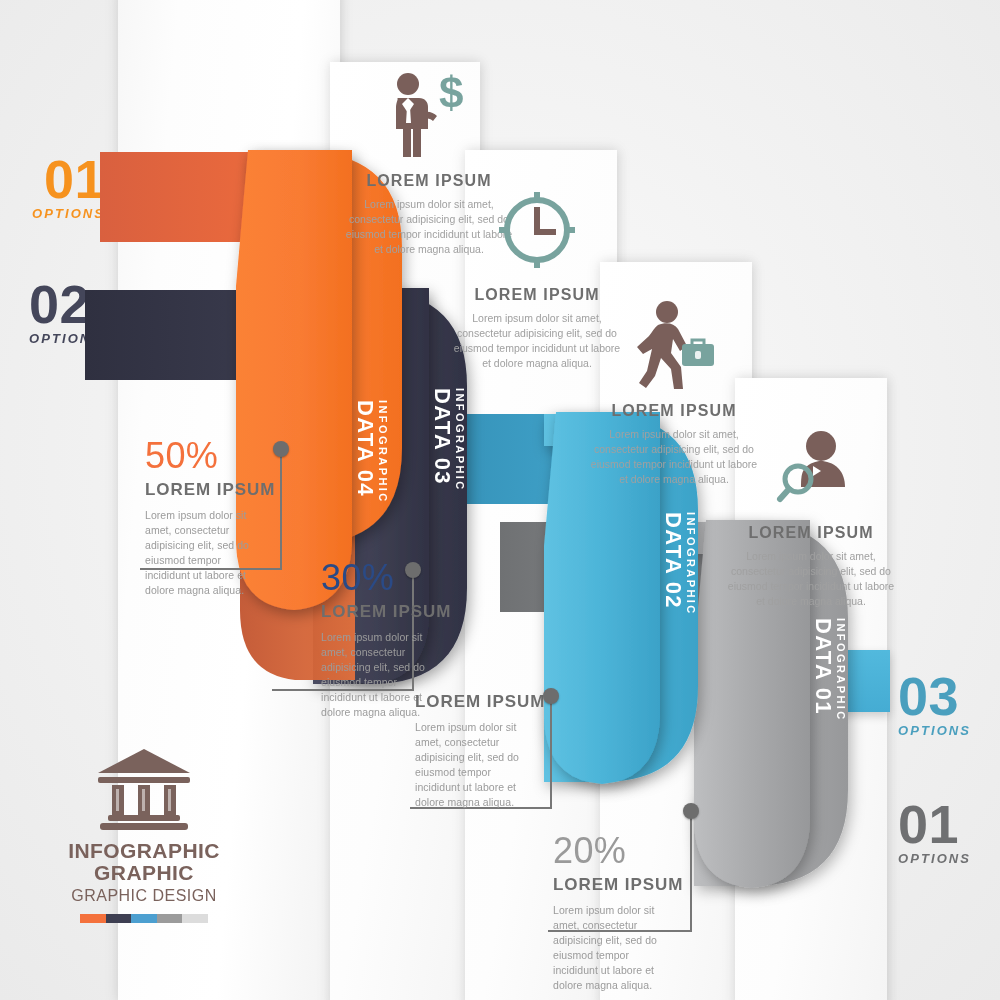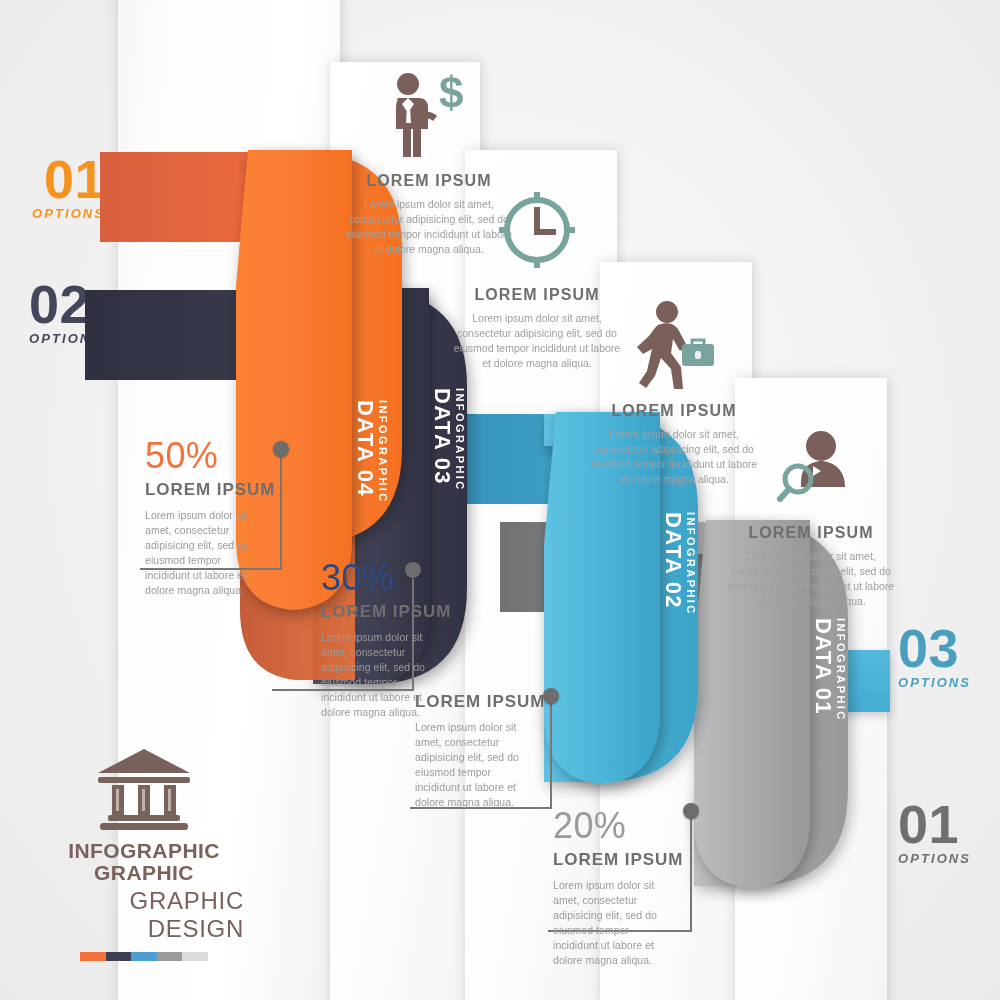--- a/index.html
+++ b/index.html
@@ -50,21 +50,21 @@
   
   .iconcard{position:absolute;width:178px;text-align:center;}
   .iconcard .ico{height:96px;display:flex;align-items:flex-end;justify-content:center;}
   .iconcard .ttl{font-size:16px;font-weight:700;color:#6e6e6e;letter-spacing:.07em;margin-top:10px;}
   .iconcard .body{font-size:10.5px;color:#a0a0a0;line-height:1.42;margin-top:7px;}
 
   
   #logo{position:absolute;text-align:center;width:200px;}
   #logo .glyph{height:86px;display:flex;align-items:flex-end;justify-content:center;}
   #logo .l1{font-size:21px;font-weight:700;color:#7a625c;line-height:1.06;letter-spacing:.02em;margin-top:9px;}
-  #logo .l2{font-size:24px;font-weight:400;color:#7a625c;letter-spacing:.03em;margin-top:2px;text-align:right;}
+  #logo .l2{font-size:16px;font-weight:400;color:#7a625c;letter-spacing:.03em;margin-top:2px;}
   #logo .sw{display:flex;width:128px;height:9px;margin:9px auto 0;}
   #logo .sw i{flex:1;display:block;}
 </style>
 </head>
 <body>
 
 <div id="stage">
 
   <div class="panel leftedge" style="left:118px;top:-10px;width:222px;height:1012px;"></div>
   <div class="panel" style="left:330px;top:62px;width:150px;height:950px;"></div>
@@ -236,21 +236,21 @@
   </div>
 
   <div class="optnum" style="left:32px;top:155px;color:#f6921e;text-align:right;">
     <div class="num">01</div>
     <div class="lbl">OPTIONS</div>
   </div>
   <div class="optnum" style="left:29px;top:280px;color:#44465a;">
     <div class="num">02</div>
     <div class="lbl">OPTIONS</div>
   </div>
-  <div class="optnum" style="left:898px;top:624px;color:#4a9fbe;">
+  <div class="optnum" style="left:898px;top:672px;color:#4a9fbe;">
     <div class="num">03</div>
     <div class="lbl">OPTIONS</div>
   </div>
   <div class="optnum" style="left:898px;top:800px;color:#6f7072;">
     <div class="num">01</div>
     <div class="lbl">OPTIONS</div>
   </div>
 
   <div class="iconcard" style="left:340px;top:66px;z-index:20;">
     <div class="ico">
@@ -342,21 +342,21 @@
   <div class="lead-v" style="left:550px;top:699px;height:110px;z-index:25;"></div>
   <div class="lead-h" style="left:410px;top:807px;width:142px;z-index:25;"></div>
   <div class="callout" style="left:415px;top:686px;z-index:26;">
     <div class="ttl">LOREM IPSUM</div>
     <div class="body" style="width:118px;">Lorem ipsum dolor sit amet, consectetur adipisicing elit, sed do eiusmod tempor incididunt ut labore et dolore magna aliqua.</div>
   </div>
 
   <div class="lead-dot" style="left:683px;top:803px;z-index:30;"></div>
   <div class="lead-v" style="left:690px;top:814px;height:118px;z-index:25;"></div>
   <div class="lead-h" style="left:548px;top:930px;width:144px;z-index:25;"></div>
-  <div class="callout" style="left:553px;top:808px;z-index:26;">
+  <div class="callout" style="left:553px;top:833px;z-index:26;">
     <div class="pct" style="color:#9a9a9a;">20%</div>
     <div class="ttl">LOREM IPSUM</div>
     <div class="body" style="width:118px;">Lorem ipsum dolor sit amet, consectetur adipisicing elit, sed do eiusmod tempor incididunt ut labore et dolore magna aliqua.</div>
   </div>
 
   <div id="logo" style="left:44px;top:745px;z-index:22;">
     <div class="glyph">
       <svg width="104" height="84" viewBox="0 0 104 84">
         <g fill="#7a625c">
           <path d="M52 2 L98 26 H6 Z"></path>

